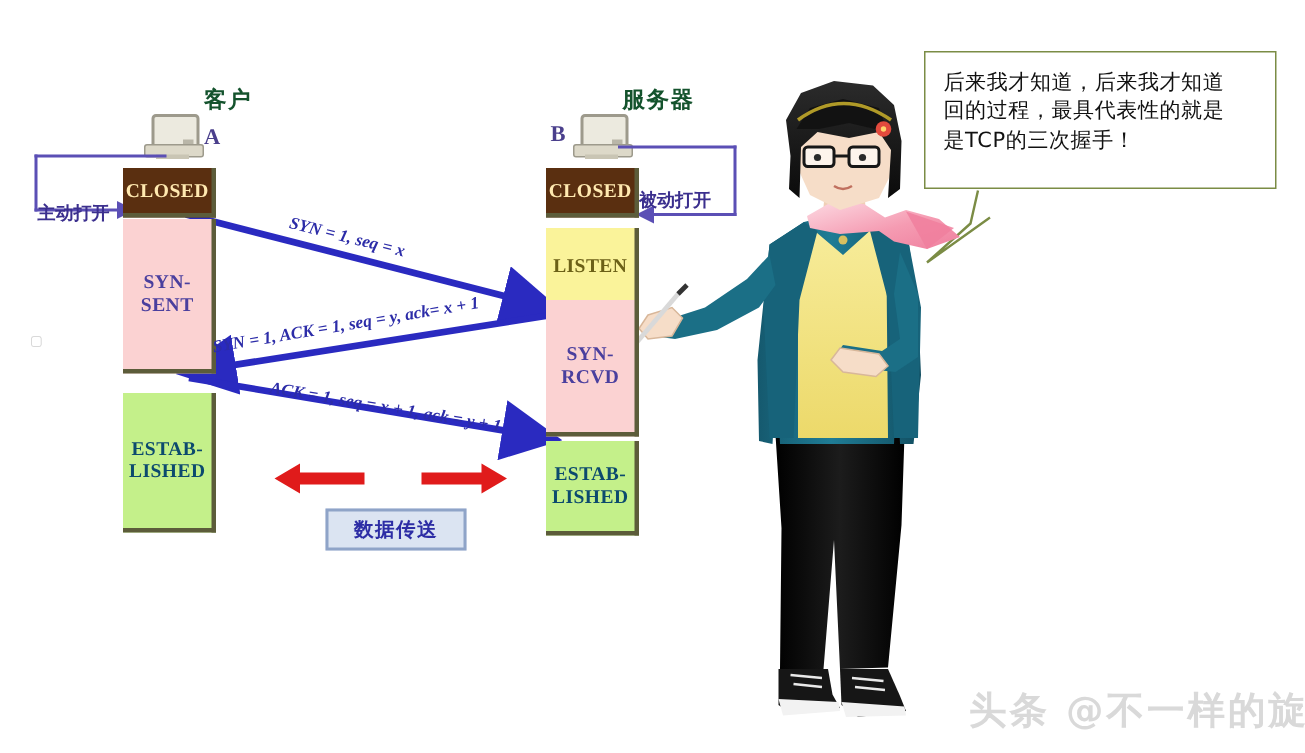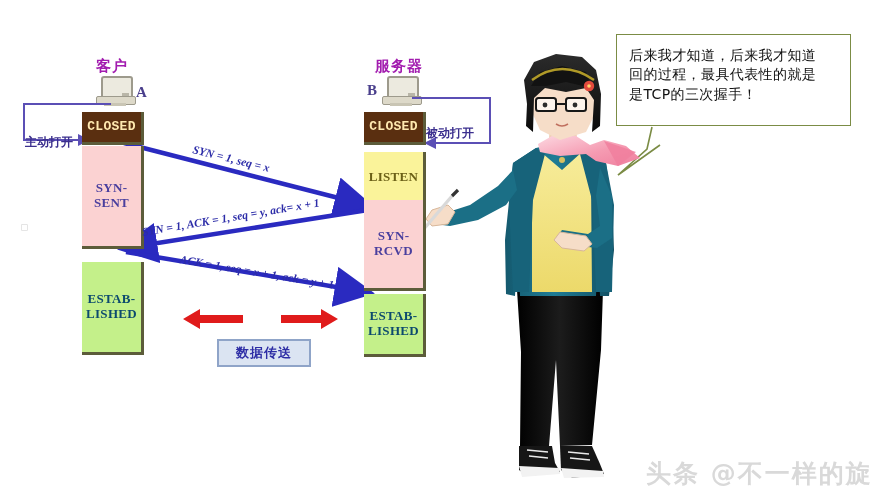--- a/index.html
+++ b/index.html
@@ -4,22 +4,22 @@
 <style>
   html,body{margin:0;padding:0;background:#ffffff;}
   body{
     font-family:"Liberation Sans","DejaVu Sans",sans-serif;
     width:870px;height:502px;overflow:hidden;position:relative;
   }
   #stage{position:relative;width:870px;height:502px;background:#fff;}
 
   
   .endpoint-label{
-    position:absolute;color:#a21caf;font-weight:bold;
-    font-family:Liberation Sans, sans-serif;font-size:15px;letter-spacing:1px;
+    position:absolute;color:#14532d;font-weight:bold;
+    font-family:Liberation Sans, sans-serif;font-size:15px;letter-spacing:1px;margin-left:40px;
   }
   .endpoint-letter{
     position:absolute;color:#4a3f8c;font-weight:bold;
     font-family:"Liberation Serif",serif;font-size:15px;
   }
 
   
   .pc{position:absolute;width:38px;height:32px;}
   .pc .screen{
     position:absolute;left:5px;top:0;width:28px;height:19px;
@@ -38,21 +38,21 @@
   }
 
   
   .state{
     position:absolute;box-sizing:border-box;
     border-right:3px solid #5c5c3a;border-bottom:3px solid #5c5c3a;
     display:flex;align-items:center;justify-content:center;text-align:center;
     font-family:"Liberation Serif",serif;font-weight:bold;font-size:13px;
     line-height:1.12;letter-spacing:.3px;
   }
-  .state.closed{background:#5a2f10;color:#ffe9b0;font-family:Liberation Mono, monospace;}
+  .state.closed{background:#5a2f10;color:#ffe9b0;}
   .state.syn   {background:#fbd2d2;color:#4a3f9e;}
   .state.listen{background:#faf39a;color:#6b6017;}
   .state.estab {background:#c4f08a;color:#0c4a6e;}
 
   
   .open-path{position:absolute;box-sizing:border-box;border:2px solid #5b4fb5;}
   .open-label{
     position:absolute;color:#3b2f8e;font-weight:bold;
     font-family:"DejaVu Sans",sans-serif;font-size:12px;white-space:nowrap;
   }

